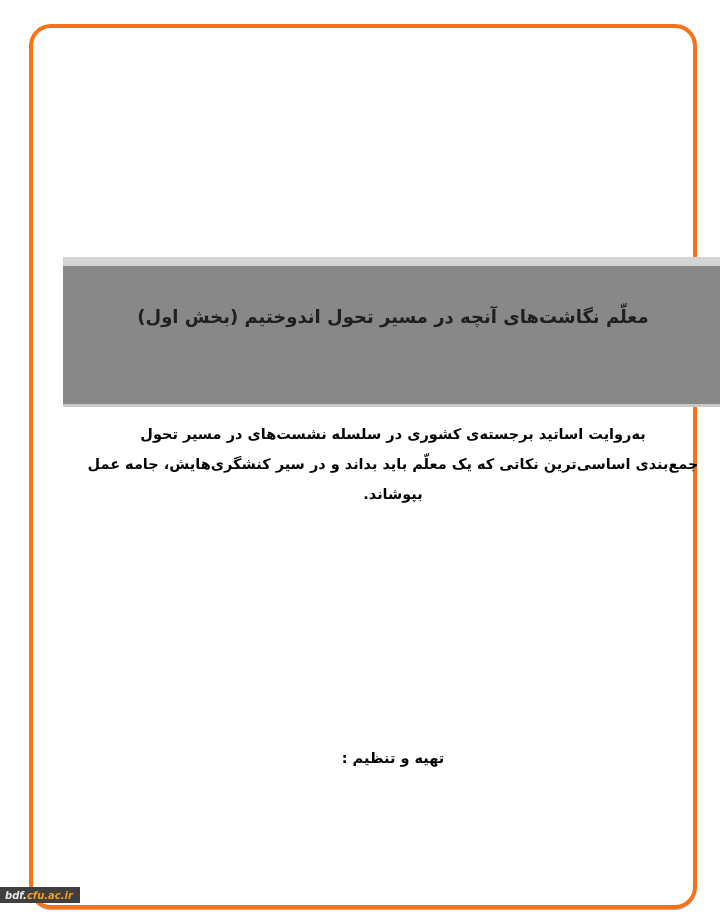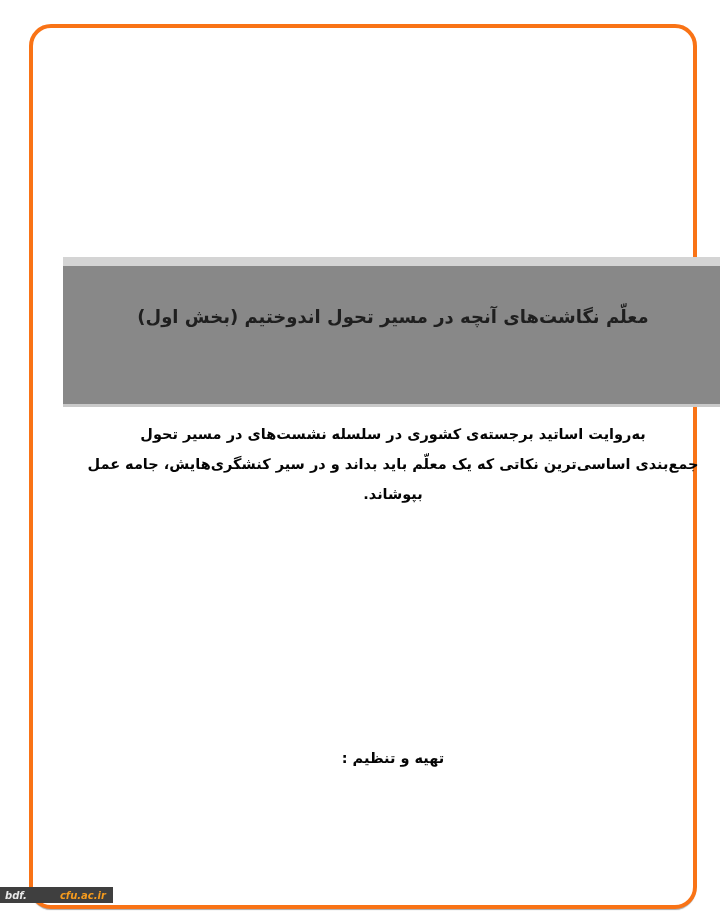--- a/index.html
+++ b/index.html
@@ -88,21 +88,20 @@
     height: 16px;
     background: #3f3f3f;
     display: flex;
     align-items: center;
     padding: 0 7px 0 5px;
     font-size: 10px;
     font-style: italic;
     font-weight: bold;
     direction: ltr;
     white-space: nowrap;
-    gap: 33px;
   }
   .wm-prefix { color: #e9e9e9; }
   .wm-suffix { color: #f59b1e; }
 </style>
 </head>
 <body>
 
 <div class="page">
 
   <div class="card">

